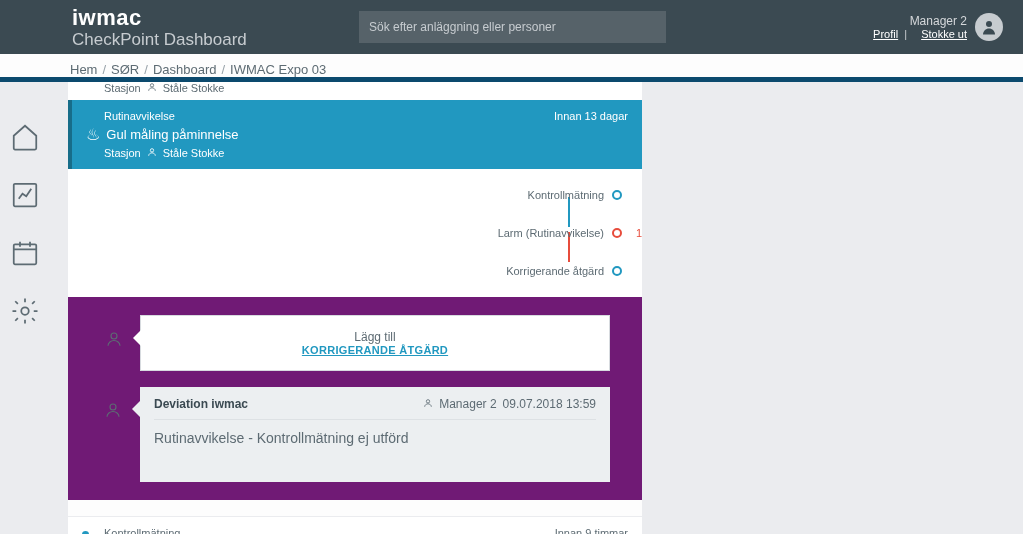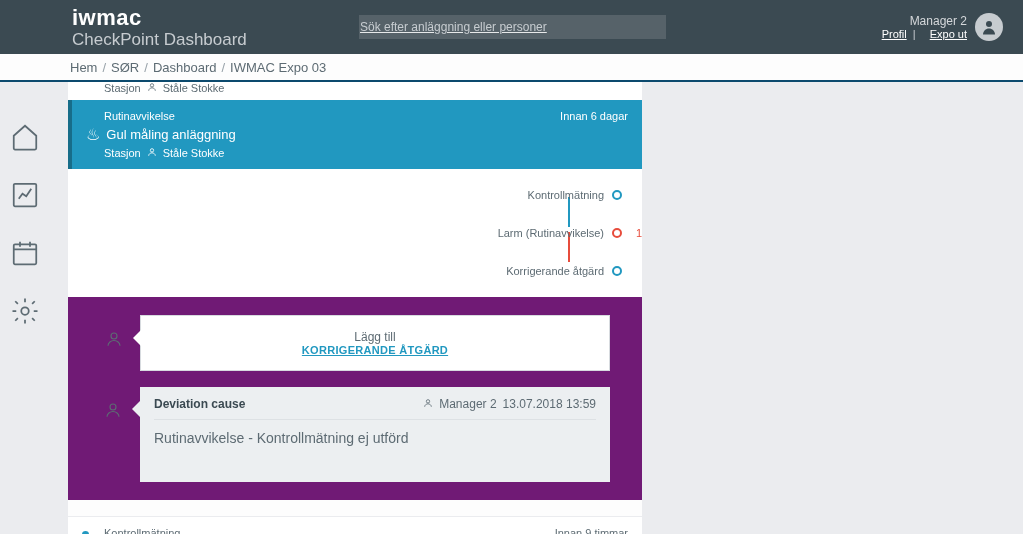--- a/index.html
+++ b/index.html
@@ -4,33 +4,33 @@
   <style>
     * { box-sizing: border-box; margin: 0; padding: 0; }
     body { font-family: Arial, sans-serif; background: #ebecef; color: #3b4a52; font-size: 13px; height: 534px; width: 1023px; overflow: hidden; }
 
     
     .header { background: #3b4a52; height: 54px; display: flex; align-items: center; padding: 0 20px 0 72px; position: relative; }
     .logo-group { display: flex; flex-direction: column; text-decoration: underline; }
     .logo { color: #fff; font-size: 22px; font-weight: bold; letter-spacing: 0.5px; font-family: Arial; }
     .logo-sub { color: #c7ccd0; font-size: 17px; margin-top: -1px; }
     .search-box { position: absolute; left: 359px; width: 307px; }
-    .search-box input { width: 100%; height: 24px; background: #566269; border: none; padding: 0 1px; color: #e7e9ea; font-size: 12px; text-decoration: underline; }
+    .search-box input { width: 100%; height: 32px; background: #566269; border: none; padding: 0 10px; color: #e7e9ea; font-size: 12px; }
     .search-box input::placeholder { color: #c7ccd0; }
     .user-block { position: absolute; right: 20px; display: flex; align-items: center; gap: 8px; }
     .user-text { text-align: right; }
     .user-name { color: #d5d8db; font-size: 12px; }
     .user-links { font-size: 11px; }
     .user-links a { color: #fff; text-decoration: underline; cursor: pointer; margin-left: 8px; }
     .user-sep { color: #c7ccd0; margin: 0 3px; }
     .avatar-circle { width: 28px; height: 28px; border-radius: 50%; background: #c7ccd0; display: flex; align-items: center; justify-content: center; }
     .avatar-circle svg { width: 18px; height: 18px; }
 
     
-    .breadcrumb { background: #fdfdfd; height: 28px; display: flex; align-items: center; padding: 0 20px 0 70px; font-size: 13px; color: #5d6b73; border-bottom: 2px solid #0c4a6e; }
+    .breadcrumb { background: #fdfdfd; height: 28px; display: flex; align-items: flex-end; padding: 0 20px 0 70px; font-size: 13px; color: #5d6b73; border-bottom: 5px solid #0c4a6e; }
     .breadcrumb a { color: #5d6b73; text-decoration: none; cursor: pointer; }
     .breadcrumb .sep { margin: 0 5px; color: #98a2a9; }
 
     
     .sidebar { position: absolute; left: 0; top: 82px; width: 50px; height: calc(100% - 82px); background: transparent; display: flex; flex-direction: column; align-items: center; padding-top: 40px; gap: 28px; }
     .side-icon { width: 30px; height: 30px; cursor: pointer; }
     .side-icon svg { width: 100%; height: 100%; stroke: #5d6b73; fill: none; stroke-width: 1.4; }
 
     
     .main { position: absolute; left: 68px; top: 82px; right: 381px; bottom: 0; overflow: hidden; }
@@ -92,21 +92,21 @@
   </div>
   <div class="search-box">
     <input type="text" placeholder="Sök efter anläggning eller personer" style="">
   </div>
   <div class="user-block">
     <div class="user-text">
       <div class="user-name">Manager 2</div>
       <div class="user-links">
         <a>Profil</a>
         <span class="user-sep">|</span>
-        <a>Expo ut</a>
+        <a>Stokke ut</a>
       </div>
     </div>
     <div class="avatar-circle">
       <svg viewBox="0 0 24 24">
           <circle cx="12" cy="8" r="4" fill="#3b4a52"></circle>
           <path d="M4 22c0-4.4 3.6-8 8-8s8 3.6 8 8" fill="#3b4a52"></path>
         </svg>
     </div>
   </div>
 </div>
@@ -156,25 +156,25 @@
             <circle cx="12" cy="8" r="4"></circle>
             <path d="M4 21c0-4 4-7 8-7s8 3 8 7"></path>
           </svg></span>
       <span>Ståle Stokke</span>
     </div>
   </div>
 
   <div class="task-card-selected">
     <div class="row1">
       <span>Rutinavvikelse</span>
-      <span>Innan 6 dagar</span>
+      <span>Innan 13 dagar</span>
     </div>
     <div class="title">
       <span class="heat-icon" style="font-size:16px;color:#fff;">♨</span>
-      <span>Gul måling anläggning</span>
+      <span>Gul måling påminnelse</span>
     </div>
     <div class="row3">
       <span>Stasjon</span>
       <span class="small-person"><svg viewBox="0 0 24 24" stroke="#fff">
             <circle cx="12" cy="8" r="4"></circle>
             <path d="M4 21c0-4 4-7 8-7s8 3 8 7"></path>
           </svg></span>
       <span>Ståle Stokke</span>
     </div>
   </div>
@@ -213,28 +213,28 @@
     </div>
     <div class="cause-box">
       <div class="person-side" style="left:-36px;">
         <svg viewBox="0 0 24 24">
             <circle cx="12" cy="8" r="4"></circle>
             <path d="M4 21c0-4 4-7 8-7s8 3 8 7"></path>
           </svg>
       </div>
       <div class="speech-tail"></div>
       <div class="cause-header">
-        <span class="left">Deviation cause</span>
+        <span class="left">Deviation iwmac</span>
         <span class="right">
           <span class="small-person"><svg viewBox="0 0 24 24" stroke="#5d6b73">
                 <circle cx="12" cy="8" r="4"></circle>
                 <path d="M4 21c0-4 4-7 8-7s8 3 8 7"></path>
               </svg></span>
           <span>Manager 2</span>
-          <span>13.07.2018 13:59</span>
+          <span>09.07.2018 13:59</span>
         </span>
       </div>
       <div class="cause-body">Rutinavvikelse - Kontrollmätning ej utförd</div>
     </div>
   </div>
 
   <div class="list-gap"></div>
 
   <div class="list-item">
     <span class="dot"></span>

